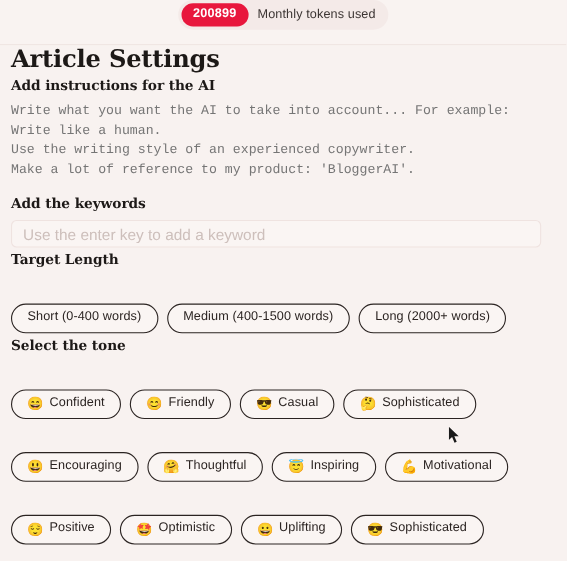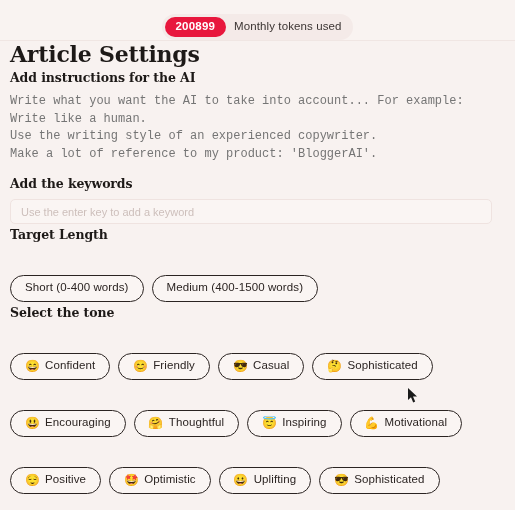--- a/index.html
+++ b/index.html
@@ -16,21 +16,21 @@
     position: relative;
   }
 
   
   .topbar {
     height: 41px;
     width: 100%;
     background: #f9f3f1;
     border-bottom: 1px solid #f0e6e3;
     display: flex;
-    align-items: flex-end;
+    align-items: flex-start;
     justify-content: center;
   }
 
   .token-pill {
     display: flex;
     align-items: center;
     background: #f4eae8;
     border-radius: 999px;
     padding: 3px 12px 3px 3px;
     gap: 8px;
@@ -94,21 +94,21 @@
   .keyword-input {
     margin-top: 8px;
     width: 482px;
     height: 25px;
     border: 1px solid #efe3e0;
     border-radius: 5px;
     background: #faf5f3;
     outline: none;
     padding: 0 10px;
     font-family: "Liberation Sans", sans-serif;
-    font-size: 11px;
+    font-size: 14px;
     color: #4a4240;
   }
   .keyword-input::placeholder { color: #cdbfbb; }
 
   .pill-row {
     display: flex;
     flex-wrap: wrap;
     gap: 8px;
     margin-top: 11px;
   }
@@ -172,20 +172,23 @@
   <input class="keyword-input" type="text" placeholder="Use the enter key to add a keyword" style="">
 
   <div class="section-label">Target Length</div>
   <div class="pill-row">
     <button class="pill">
       <span>Short (0-400 words)</span>
     </button>
     <button class="pill">
       <span>Medium (400-1500 words)</span>
     </button>
+    <button class="pill">
+      <span>Long (2000+ words)</span>
+    </button>
   </div>
 
   <div class="section-label">Select the tone</div>
 
   <div class="pill-row tone-row first">
     <button class="pill">
       <span class="emoji">😄</span>
       <span>Confident</span>
     </button>
     <button class="pill">

